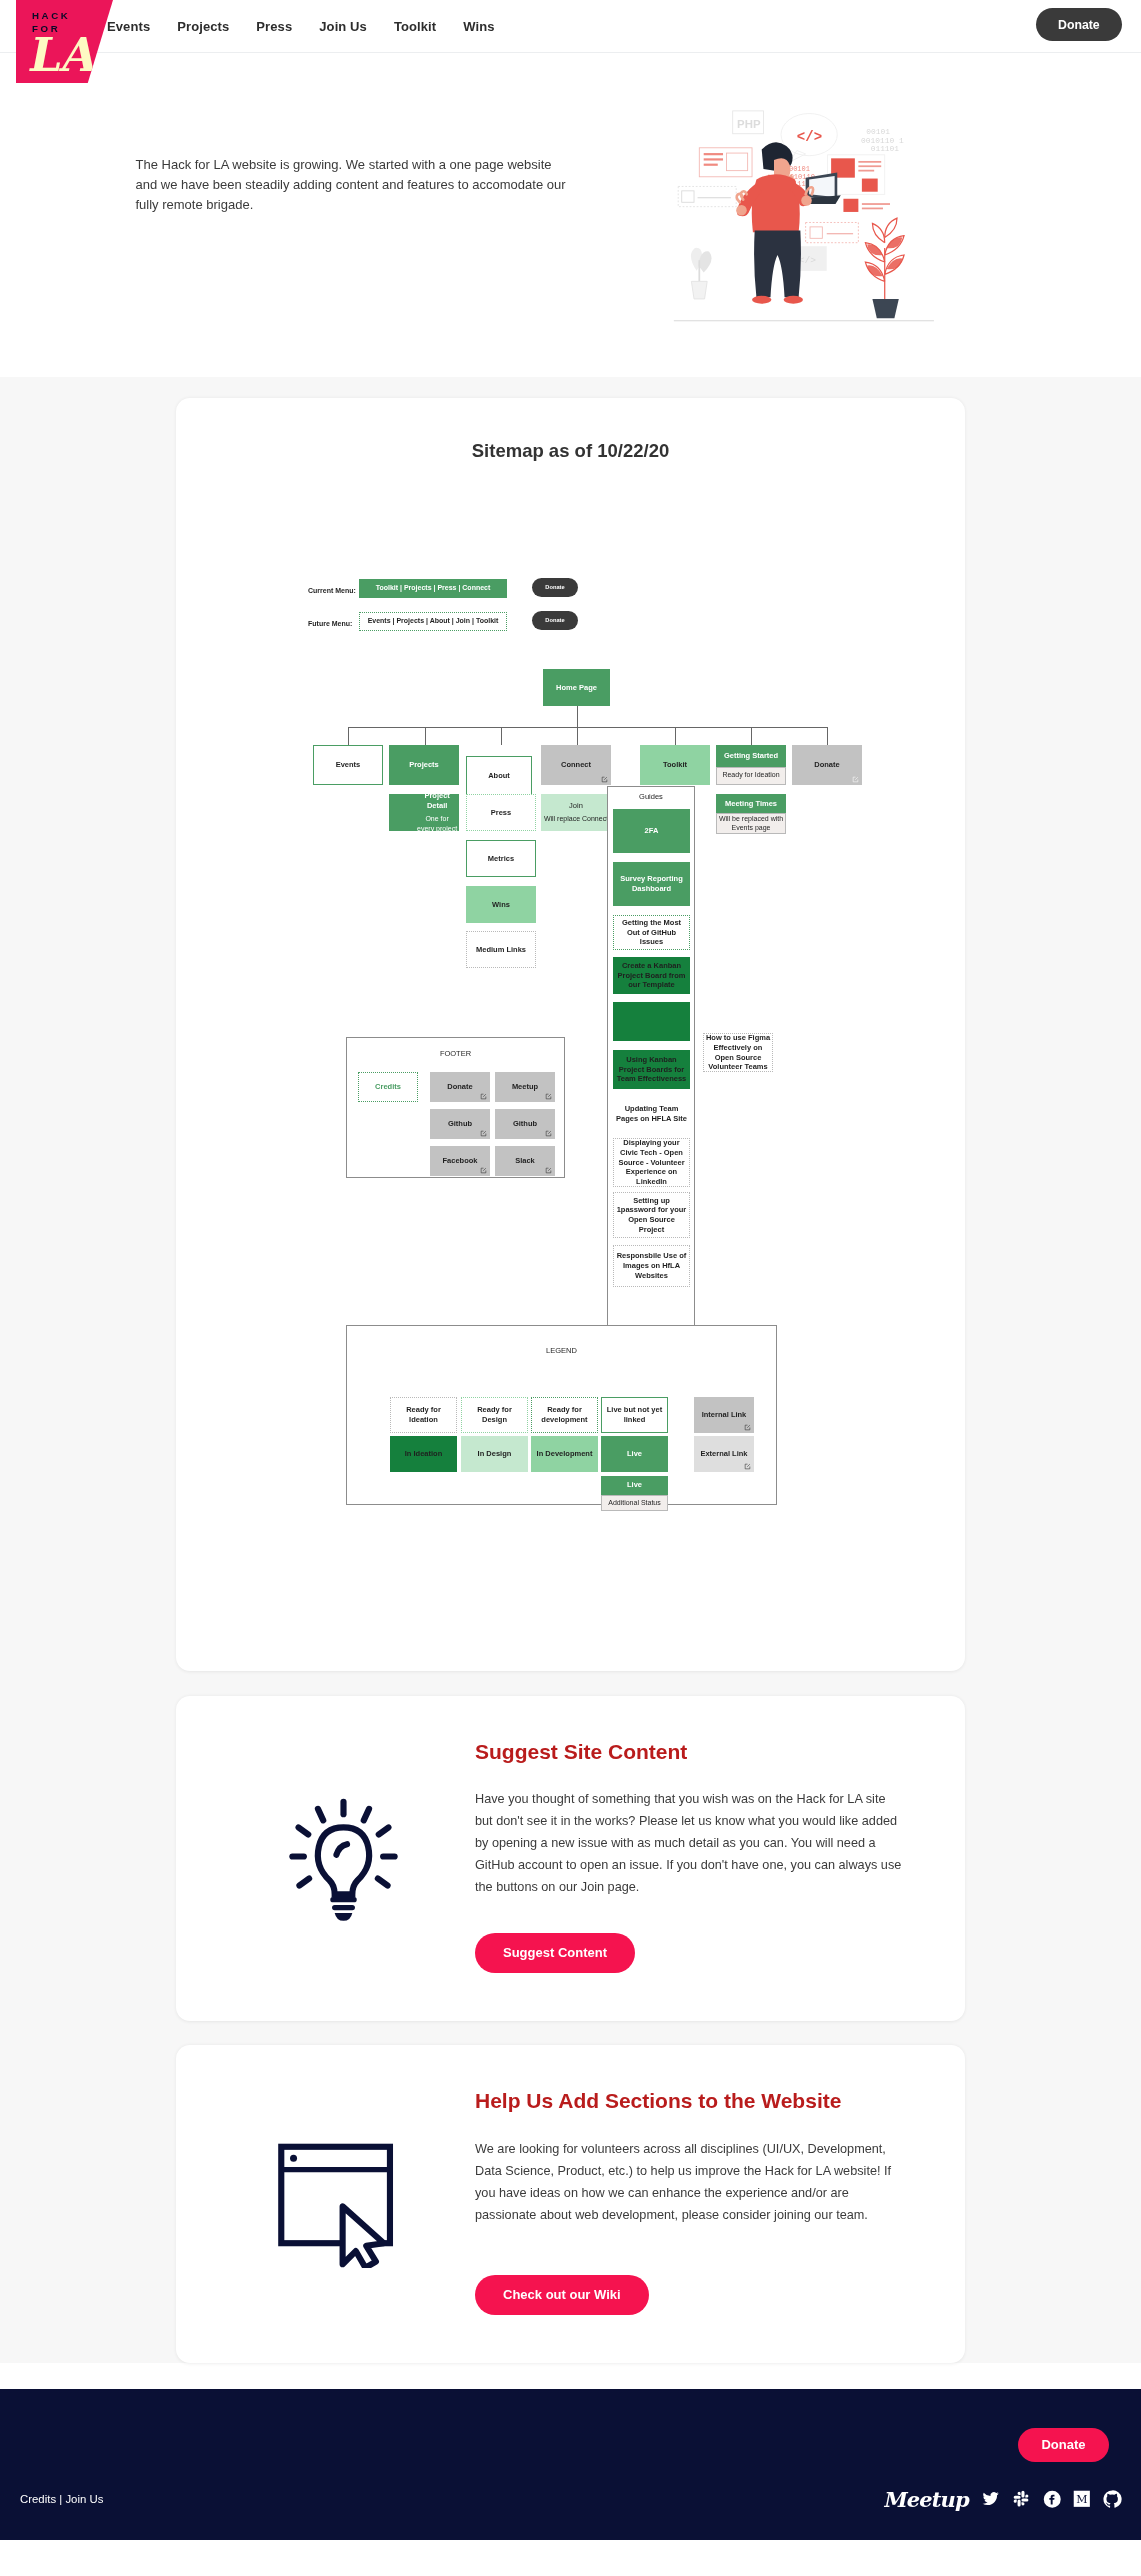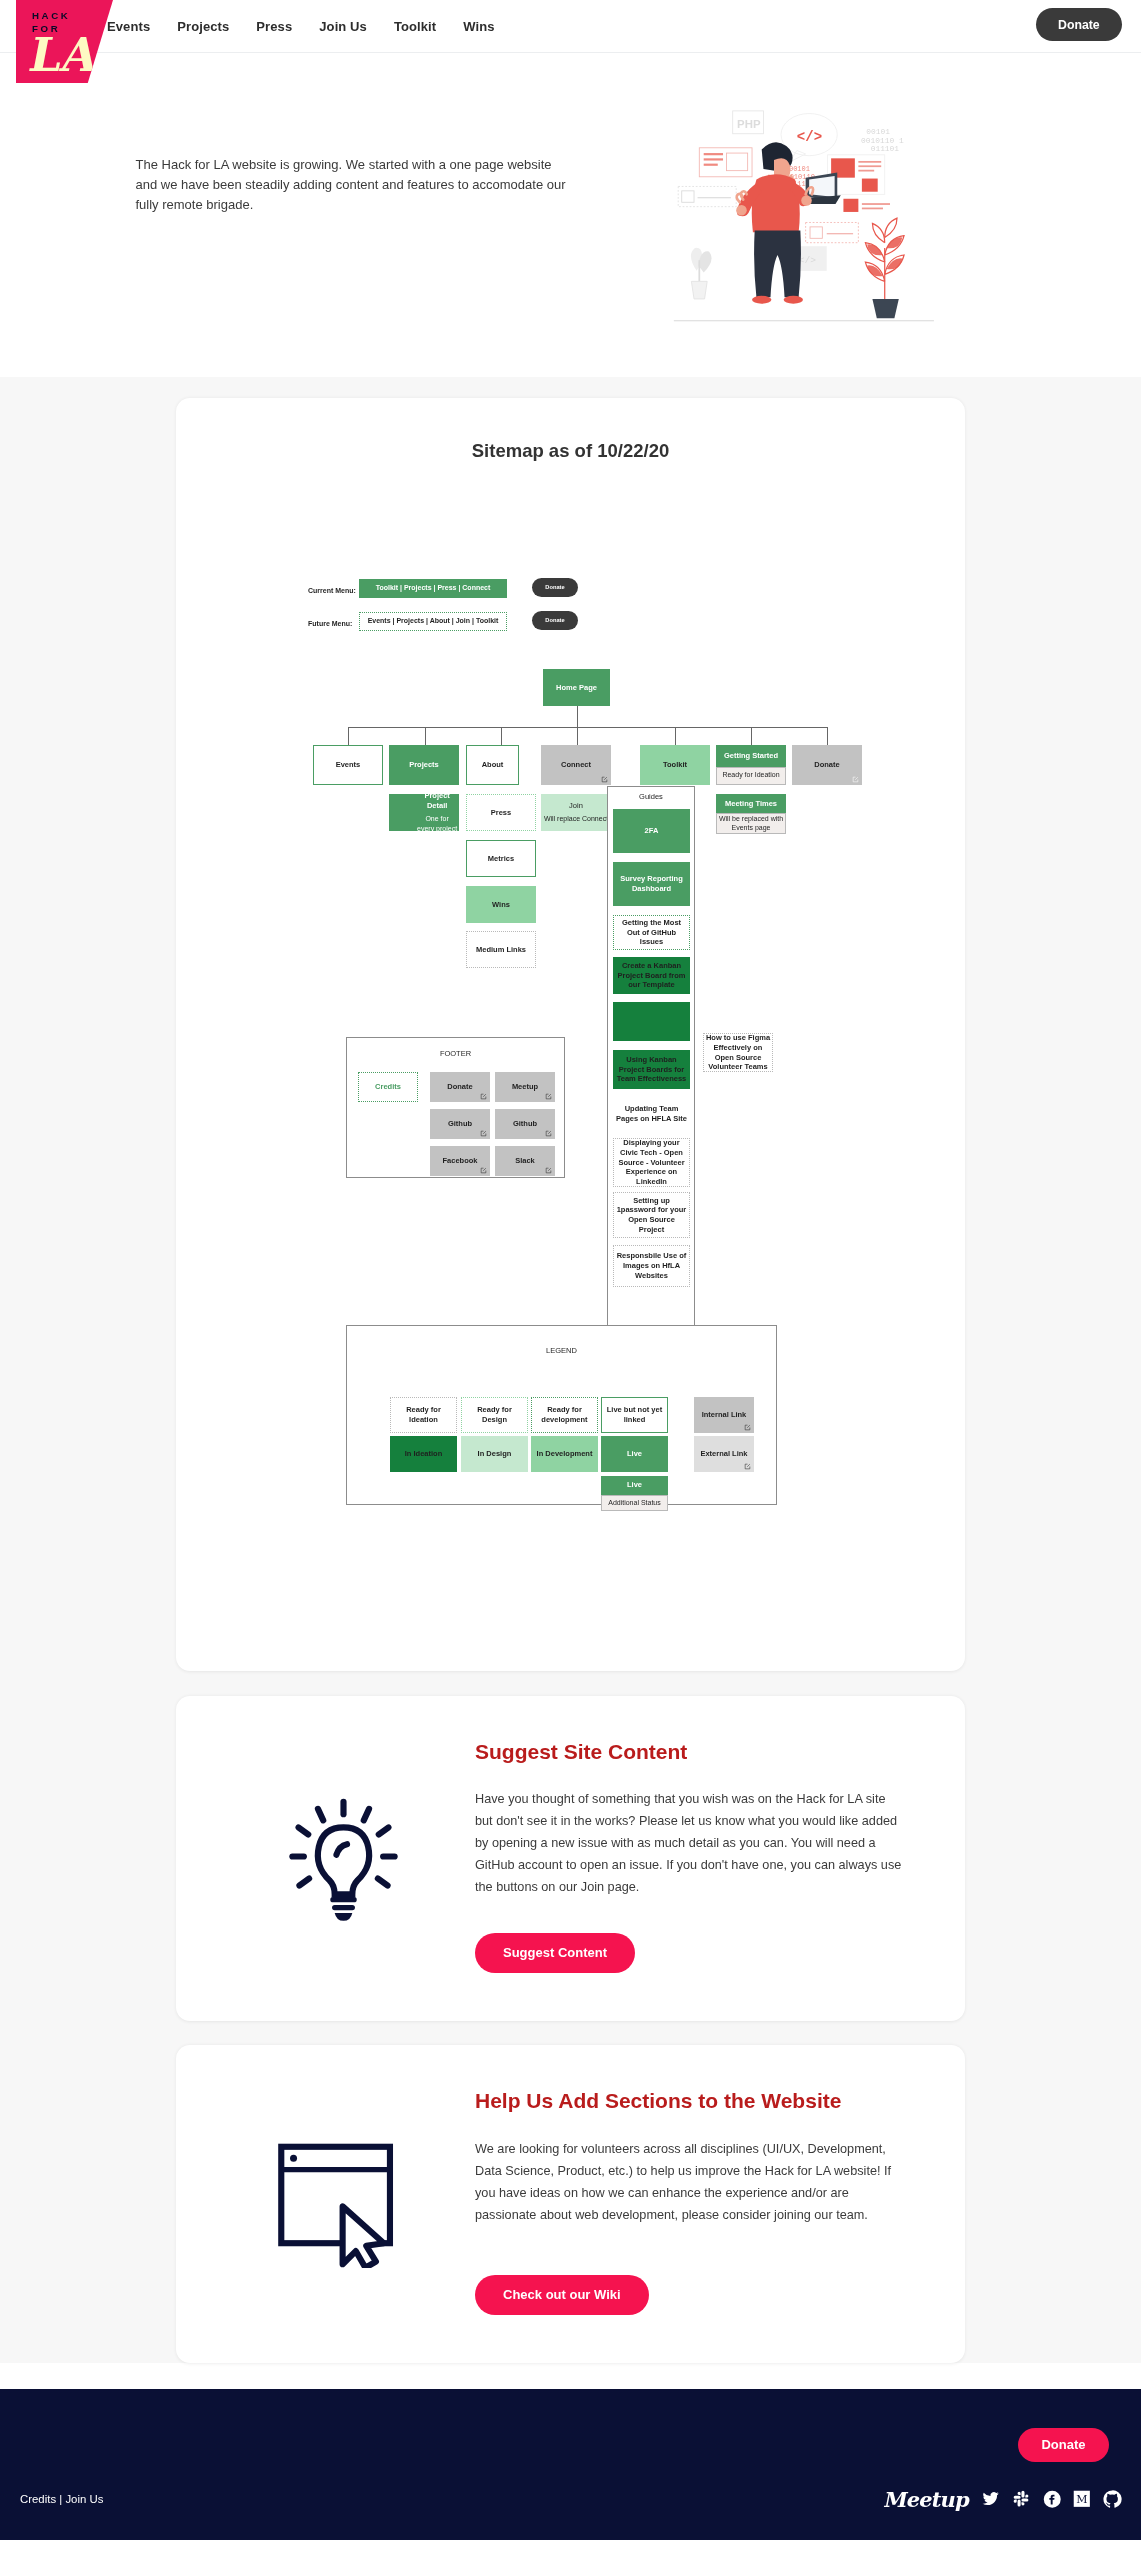--- a/index.html
+++ b/index.html
@@ -390,21 +390,21 @@
       <div class="vline" style="left:651px;top:228px;height:17.6px;"></div>
 
       <div class="node n-notlinked" style="left:137px;top:246px;width:70px;height:40px;">
         <span>Events</span>
       </div>
 
       <div class="node n-live" style="left:213px;top:246px;width:70px;height:40px;">
         <span>Projects</span>
       </div>
 
-      <div class="node n-notlinked" style="left:290px;top:246px;width:53px;height:40px;">
+      <div class="node n-notlinked" style="left:290px;top:257px;width:66px;height:40px;">
         <span>About</span>
       </div>
 
       <div class="node n-internal" style="left:365px;top:246px;width:70px;height:40px;">
         <span>Connect</span>
         <svg class="extlink" viewBox="0 0 12 12">
             <path d="M2 2h4M2 2v8h8V6M5.5 6.5L10 2" stroke="#333" fill="none" stroke-width="1"></path>
           </svg>
       </div>
 

